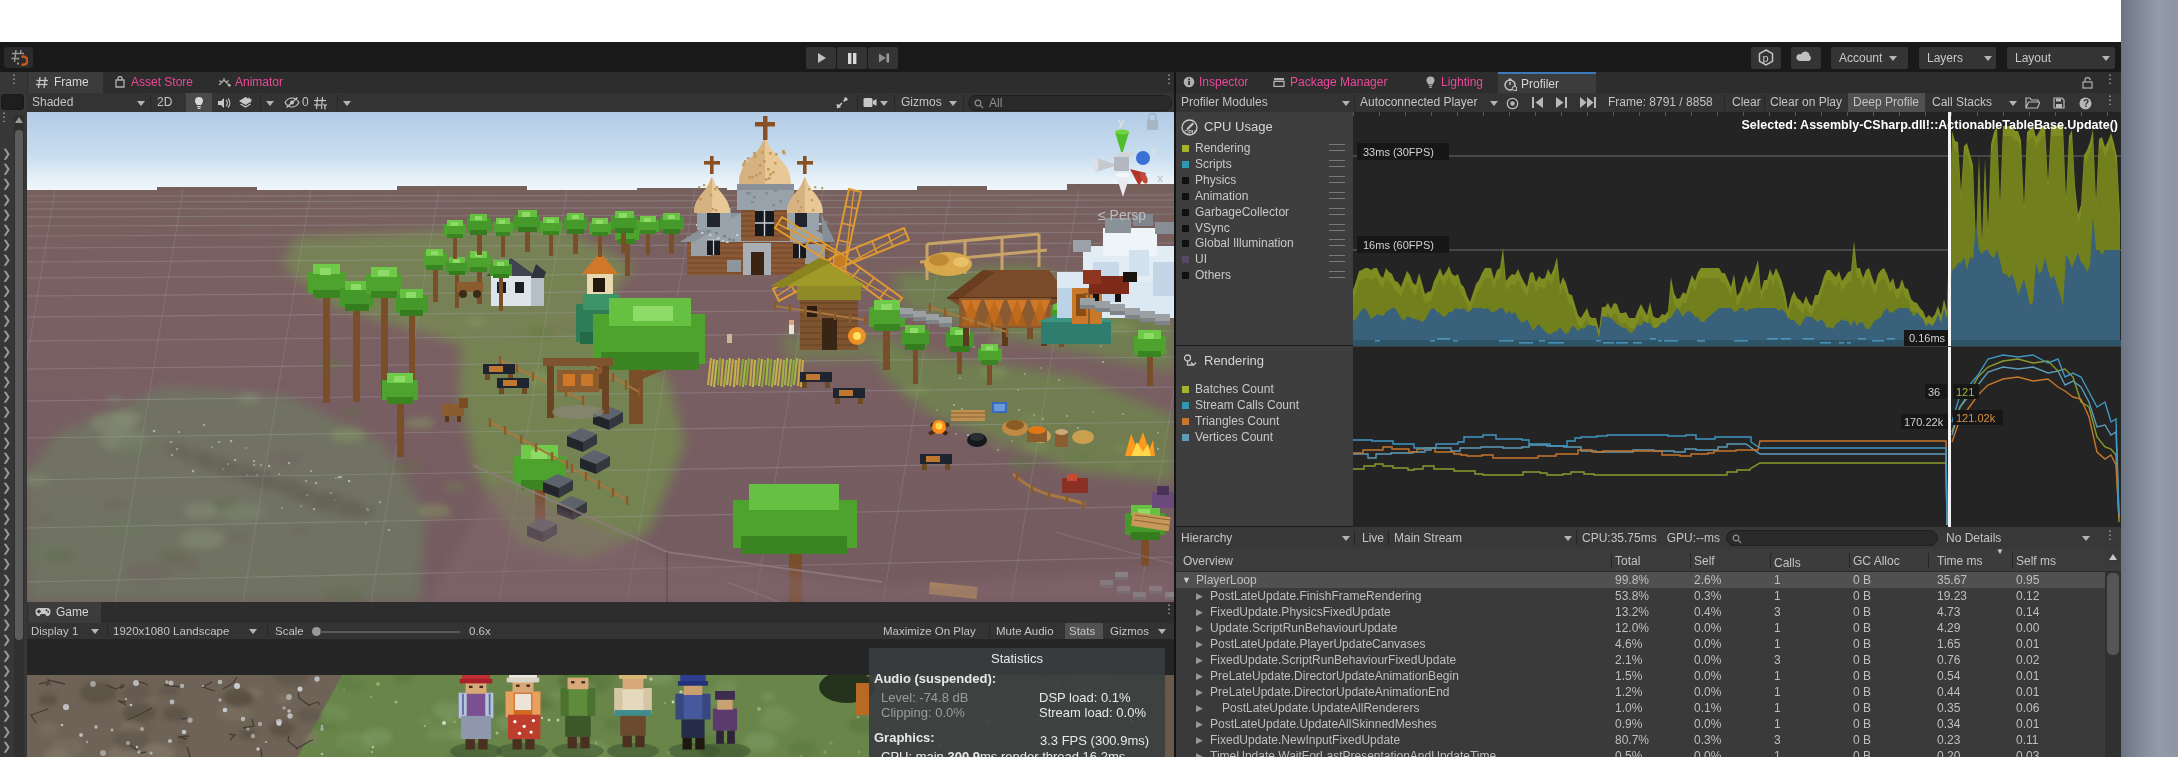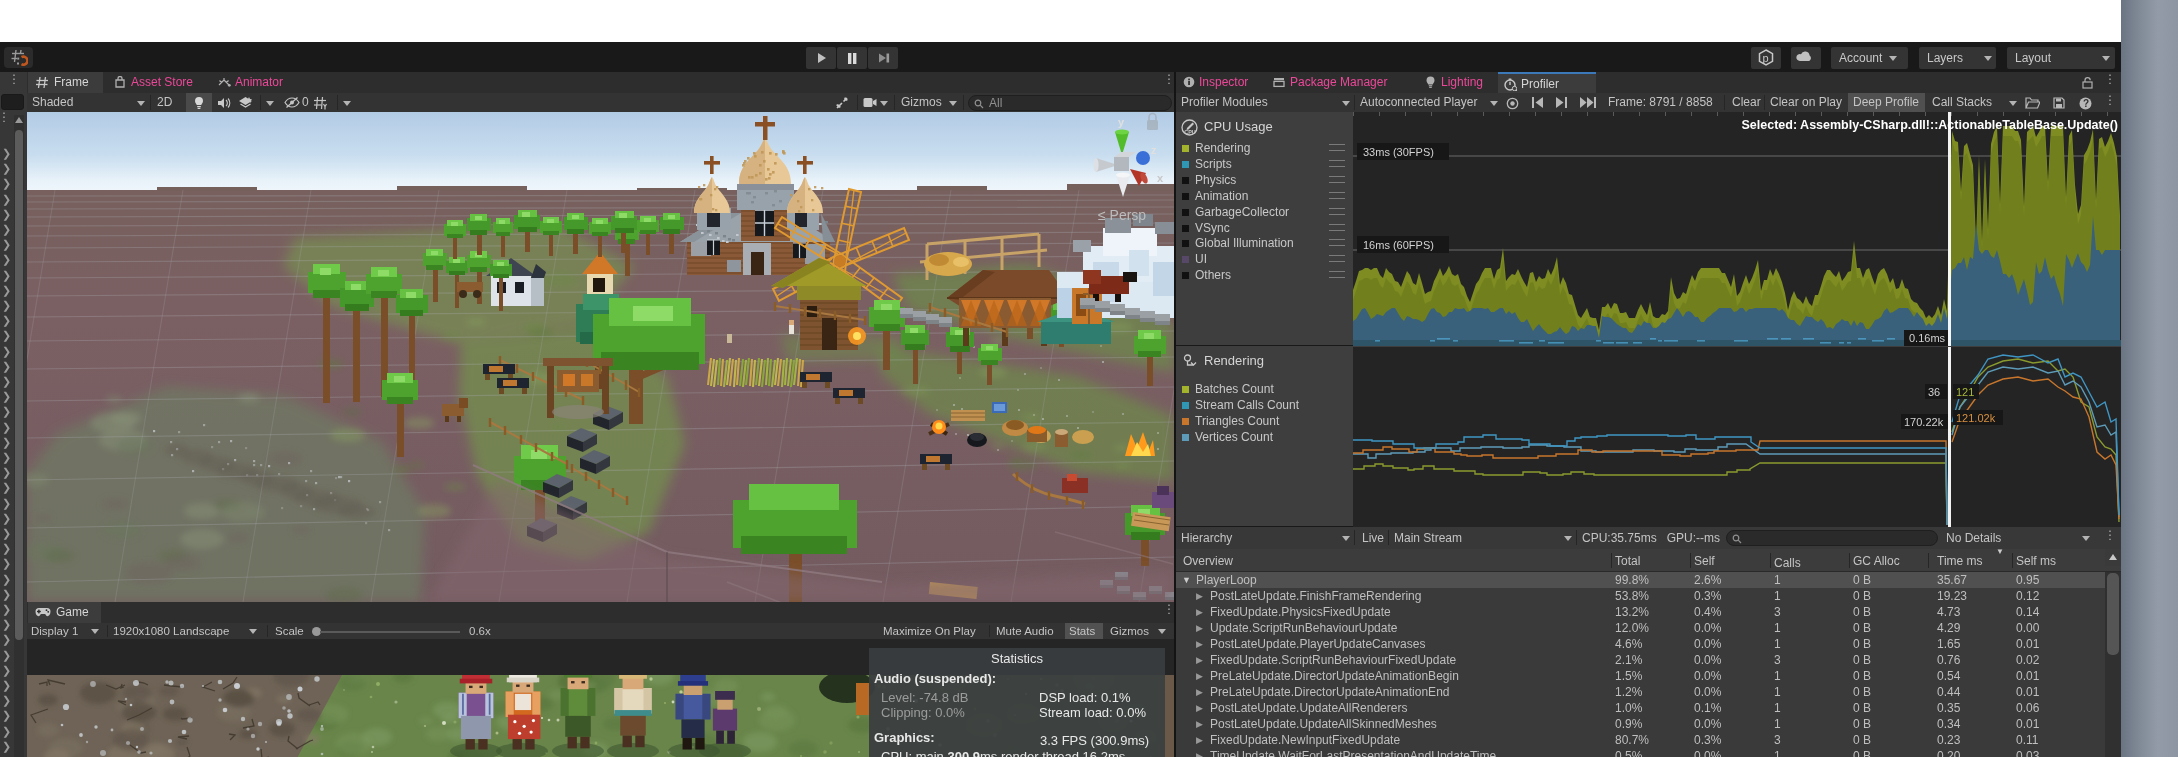--- a/index.html
+++ b/index.html
@@ -1796,21 +1796,21 @@
           <span class="hcell" style="left:34px;">PreLateUpdate.DirectorUpdateAnimationEnd</span>
           <span class="hcell" style="left:439px;">1.2%</span>
           <span class="hcell" style="left:518px;">0.0%</span>
           <span class="hcell" style="left:598px;">1</span>
           <span class="hcell" style="left:677px;">0 B</span>
           <span class="hcell" style="left:761px;">0.44</span>
           <span class="hcell" style="left:840px;">0.01</span>
         </div>
         <div class="hrow" style="top:128px; background:#3a3a3a">
           <span class="hcell" style="left:20px; font-size:9px; color:#999;">▶</span>
-          <span class="hcell" style="left:34px;">PostLateUpdate.UpdateAllRenderers</span>
+          <span class="hcell" style="left:46px;">PostLateUpdate.UpdateAllRenderers</span>
           <span class="hcell" style="left:439px;">1.0%</span>
           <span class="hcell" style="left:518px;">0.1%</span>
           <span class="hcell" style="left:598px;">1</span>
           <span class="hcell" style="left:677px;">0 B</span>
           <span class="hcell" style="left:761px;">0.35</span>
           <span class="hcell" style="left:840px;">0.06</span>
         </div>
         <div class="hrow" style="top:144px; background:#3a3a3a">
           <span class="hcell" style="left:20px; font-size:9px; color:#999;">▶</span>
           <span class="hcell" style="left:34px;">PostLateUpdate.UpdateAllSkinnedMeshes</span>

